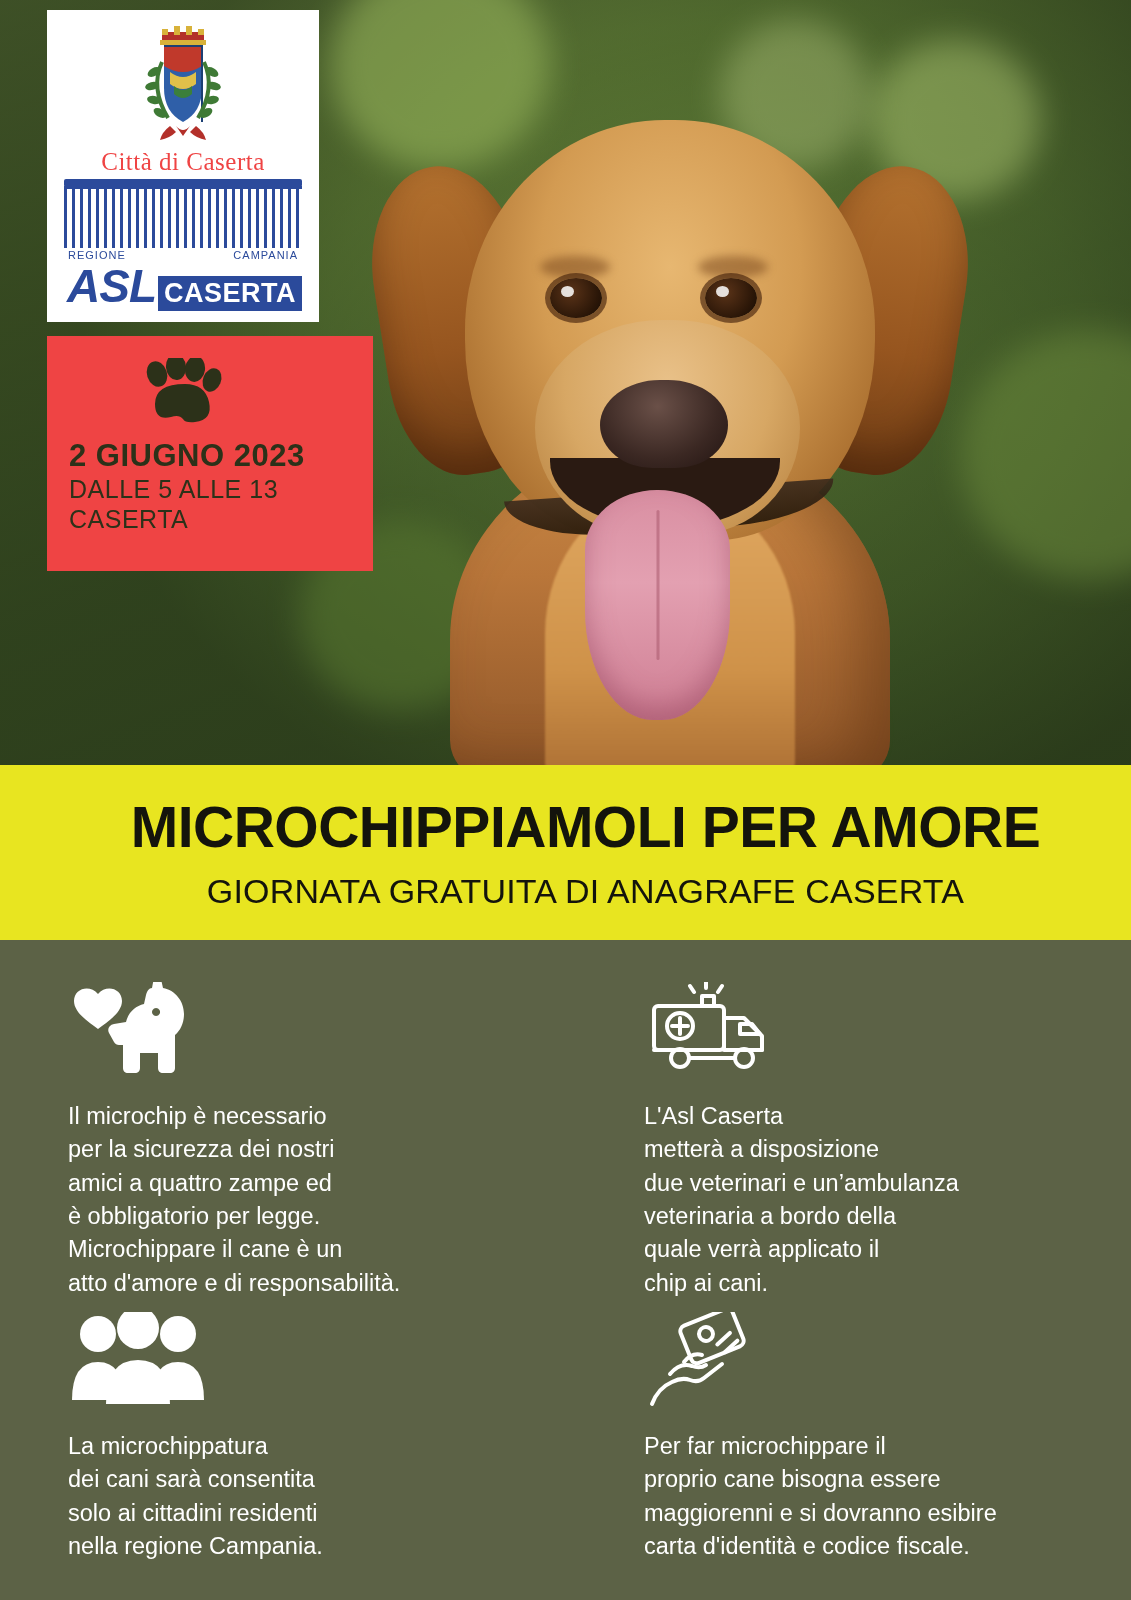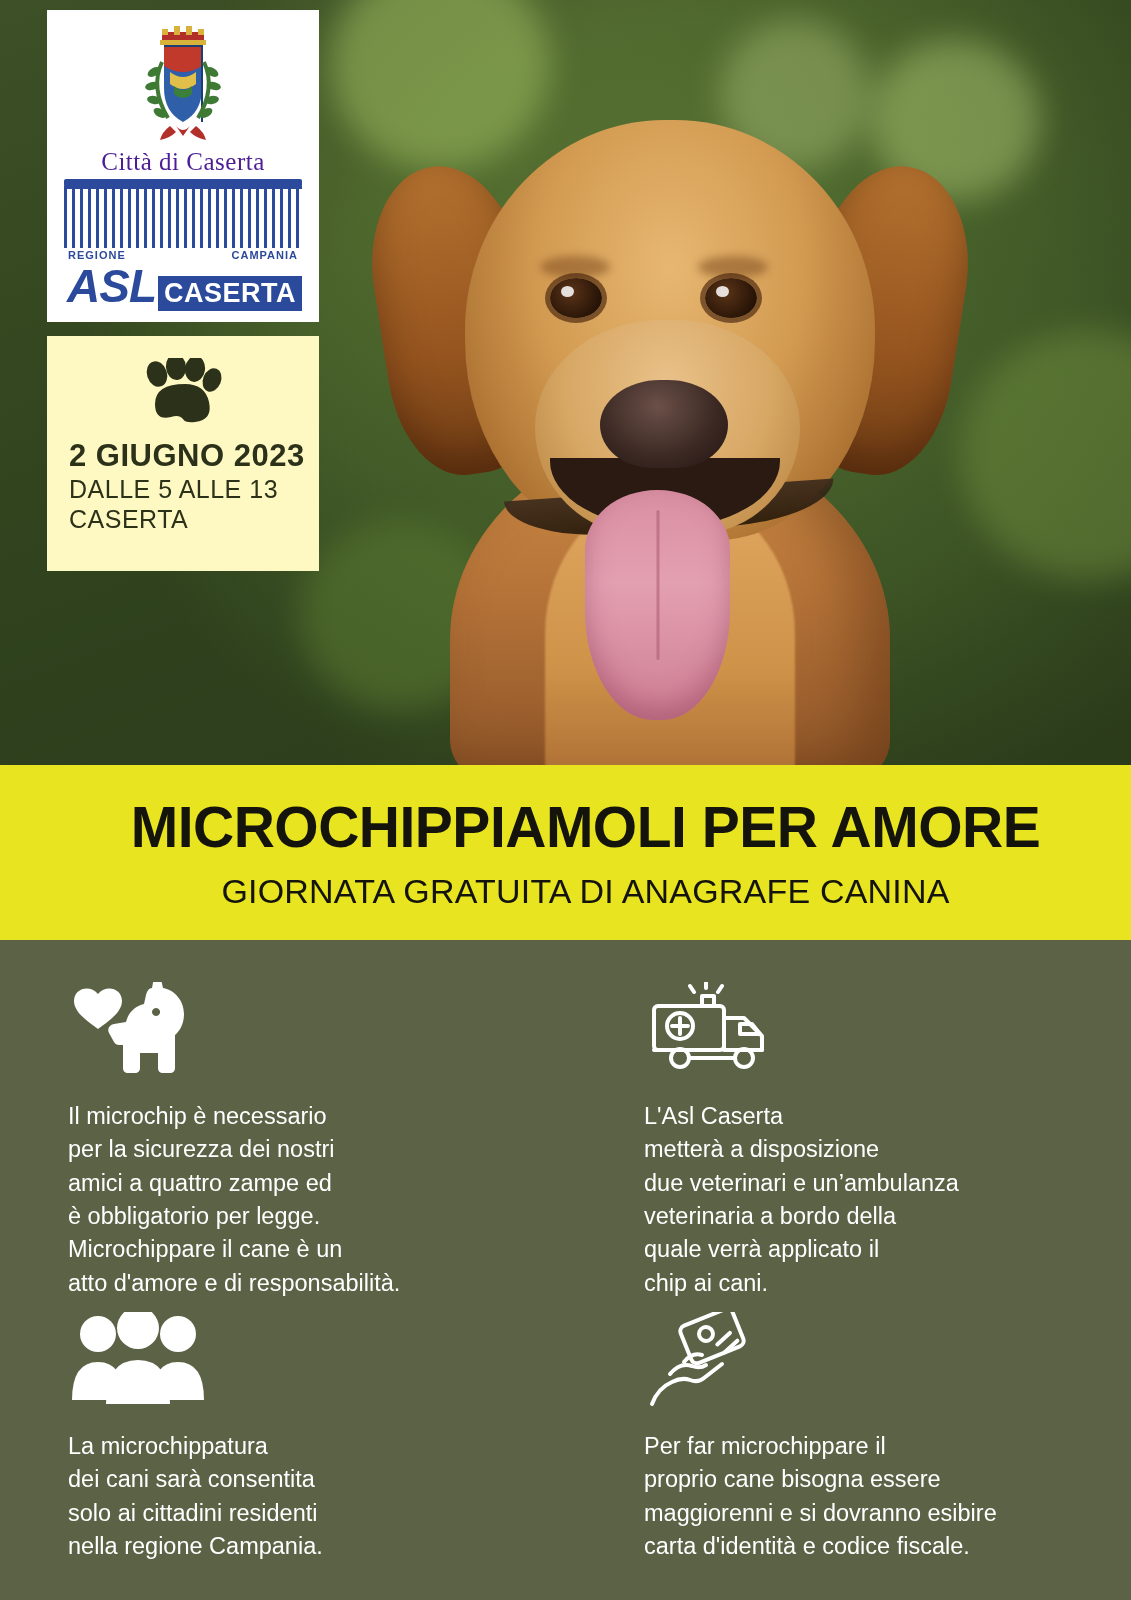--- a/index.html
+++ b/index.html
@@ -118,58 +118,58 @@
     position: absolute; left: 47px; top: 10px;
     width: 272px; height: 312px;
     background: #ffffff;
     display: flex; flex-direction: column; align-items: center;
     padding-top: 16px;
   }
   .crest { width: 86px; height: 118px; position: relative; }
   .crest svg { display:block; }
   .citta {
     font-family: "Liberation Serif", serif;
-    font-size: 25px; color: #4c1d95; margin-top: 4px; letter-spacing: .5px;
+    font-size: 25px; color: #ef4444; margin-top: 4px; letter-spacing: .5px;
   }
   .asl-wrap { margin-top: 10px; width: 238px; }
   .asl-building {
     width: 238px; height: 62px;
     background:
       repeating-linear-gradient(90deg, #2b4a9b 0px, #2b4a9b 3px, #ffffff 3px, #ffffff 8px),
       #ffffff;
     border-top: 3px solid #2b4a9b;
     position: relative;
   }
   .asl-roof {
     position:absolute; left:0; top:-7px; width:238px; height:8px;
     background:#2b4a9b; border-radius: 2px;
   }
   .regione-line {
     display:flex; justify-content:space-between; font-size: 11px; color:#2b4a9b;
-    font-weight: 700; letter-spacing: 1px; margin-top: 1px; padding: 0 4px;
+    font-weight: 400; letter-spacing: 1px; margin-top: 1px; padding: 0 4px;
   }
   .asl-text {
     display:flex; align-items: baseline; justify-content:flex-end; margin-top: -2px;
   }
   .asl-big {
     font-family: "Liberation Sans", sans-serif;
     font-weight: 700; font-style: italic;
     font-size: 46px; color: #2b4a9b; letter-spacing: -1px;
     -webkit-text-stroke: 0px;
   }
   .asl-caserta {
     background: #2b4a9b; color: #fff; font-weight: 700; font-size: 27px;
     padding: 2px 6px; margin-left: 2px; letter-spacing: .5px;
   }
 
   
   .date-box {
     position: absolute; left: 47px; top: 336px;
-    width: 272px; height: 235px;
-    background: #fef9c3;
+    width: 326px; height: 235px;
+    background: #ef4444;
     padding: 22px 0 0 0;
   }
   .paw { margin-left: 94px; }
   .date-lines { padding-left: 22px; margin-top: 10px; color: #2c3119; }
   .d-main { font-size: 31px; font-weight: 700; letter-spacing: .5px; }
   .d-sub  { font-size: 25px; font-weight: 400; letter-spacing: .5px; margin-top: 1px;}
   .d-place{ font-size: 29px; font-weight: 700; letter-spacing: .5px; margin-top: 1px;}
   .d-city { font-size: 25px; font-weight: 400; letter-spacing: .5px; margin-top: 1px;}
 
   
@@ -302,21 +302,21 @@
     </div>
     <div class="date-lines">
       <div class="d-main">2 GIUGNO 2023</div>
       <div class="d-sub">DALLE 5 ALLE 13</div>
       <div class="d-city">CASERTA</div>
     </div>
   </div>
 
   <div class="title-band">
     <div class="title-main">MICROCHIPPIAMOLI PER AMORE</div>
-    <div class="title-sub">GIORNATA GRATUITA DI ANAGRAFE CANINA</div>
+    <div class="title-sub">GIORNATA GRATUITA DI ANAGRAFE CASERTA</div>
   </div>
 
   <div class="features">
 
     <div class="feature">
       <div class="ficon">
         <svg width="130" height="96" viewBox="0 0 130 96" fill="#ffffff">
           <path d="M30 12 c-8 -10 -24 -6 -24 7 c0 12 16 22 24 28 c8 -6 24 -16 24 -28 c0 -13 -16 -17 -24 -7 z"></path>
           <path d="M84 6 c-3 0 -5 3 -6 7 l-2 9 c-9 2 -16 9 -18 18 l-12 2 c-5 1 -7 5 -5 9 l5 9 c1 2 3 3 5 3 l4 0 l0 23 c0 3 2 5 5 5 l7 0 c3 0 5 -2 5 -5 l0 -15 l18 0 l0 15 c0 3 2 5 5 5 l7 0 c3 0 5 -2 5 -5 l0 -33 c6 -5 9 -13 9 -21 c0 -13 -9 -24 -21 -26 l-2 -9 c-1 -4 -3 -7 -6 -7 z M88 34 a4 4 0 1 1 0.1 0 z"></path>
         </svg>

